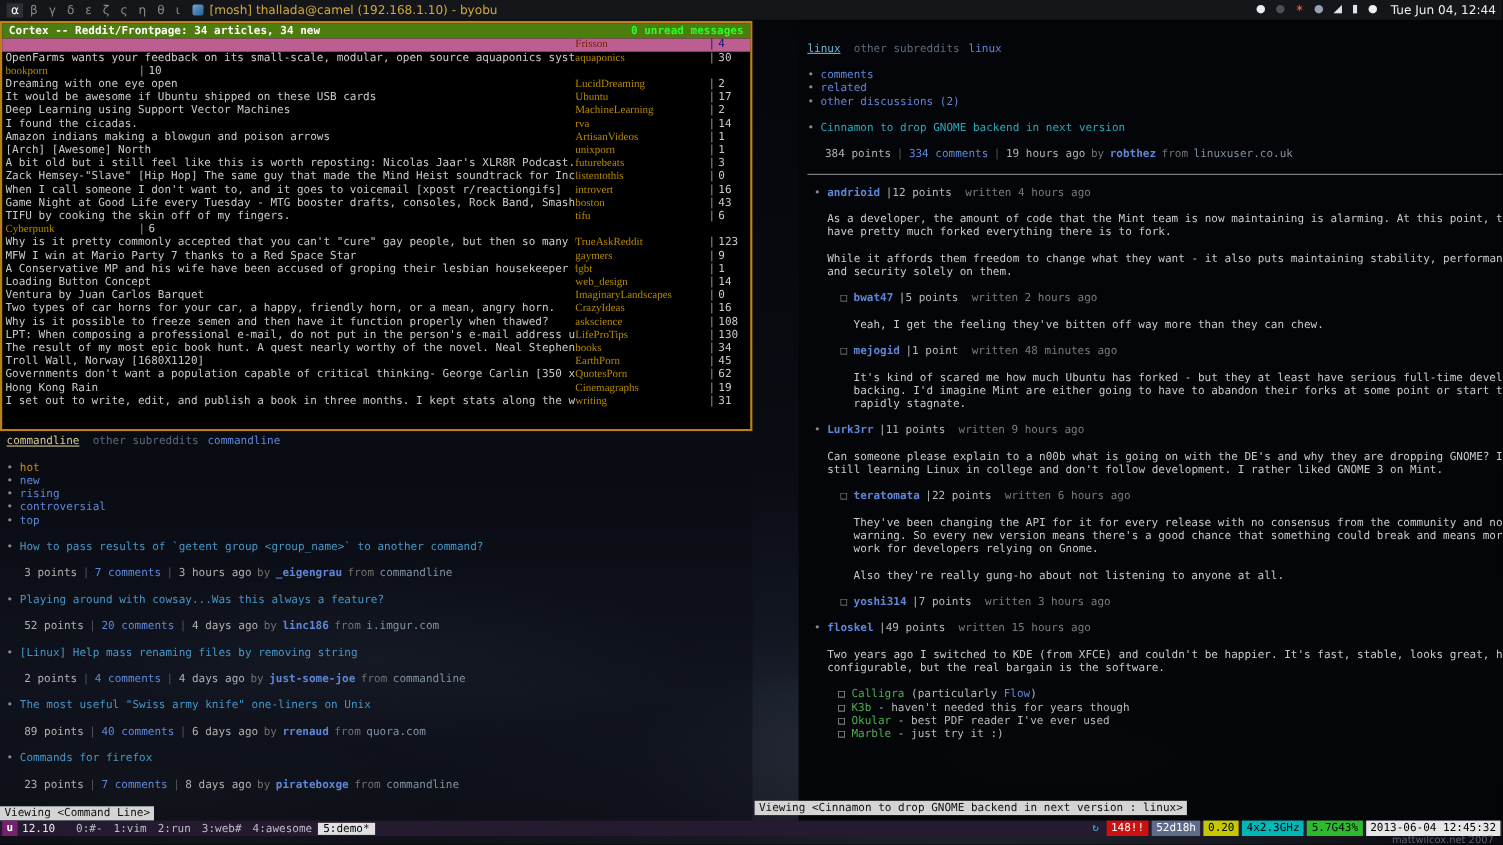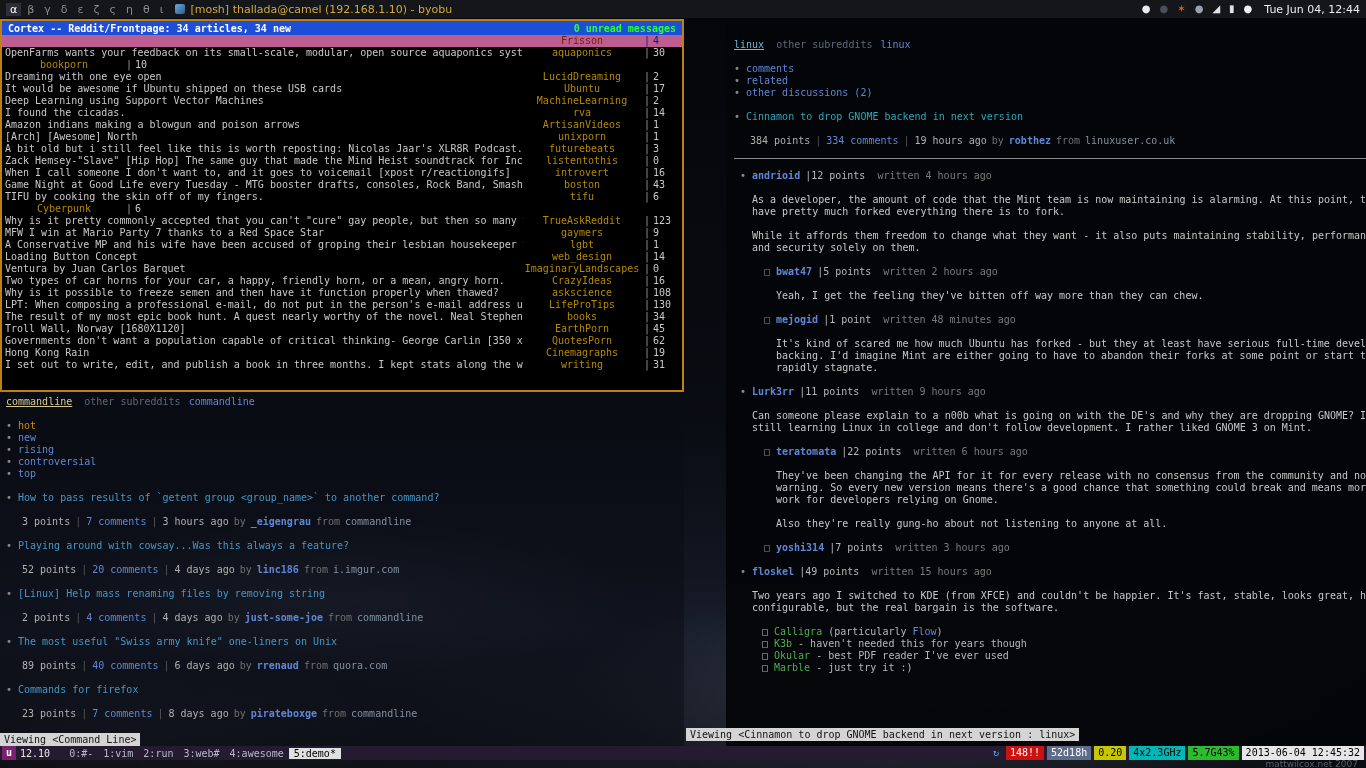--- a/index.html
+++ b/index.html
@@ -21,27 +21,27 @@
   .tag { padding:0 4px; color:#8a8a8a; cursor:default; }
   .tag.active { color:#fff; background:#2e2e38; }
   .win-icon { width:10px; height:10px; background:linear-gradient(135deg,#6fa8dc,#2a5d8a); display:inline-block; margin-left:8px; border-radius:2px; flex:none; }
   .win-title { color:#cfa93e; margin-left:5px; white-space:nowrap; }
   .tray { margin-left:auto; display:flex; align-items:center; gap:9px; }
   .ticon { font-size:10px; line-height:1; }
   .clock { color:#eee; margin-left:12px; white-space:nowrap; }
   
   .cortex { position:absolute; left:0; top:19px; width:684px; height:373px; background:#000;
     border:2px solid #bd8017; box-sizing:border-box; }
-  .cortex-bar { height:14px; background:#1d4ed8; color:#fff; font-size:10px; font-weight:bold;
+  .cortex-bar { height:14px; background:#4d7c0f; color:#fff; font-size:10px; font-weight:bold;
     display:flex; justify-content:space-between; align-items:center; padding:0 6px; }
   .cortex-unread { color:#2aff2a; }
   .alist { font-size:10px; line-height:12px; }
   .arow { display:flex; height:12px; padding:0 3px; white-space:nowrap; overflow:hidden; }
   .at { flex:1 1 auto; color:#c9c9c9; overflow:hidden; }
-  .as { width:118px; text-align:center; color:#b58900; flex:none; }
+  .as { width:118px; text-align:left; color:#b58900; flex:none;font-family:Liberation Serif, serif; }
   .ap { width:12px; text-align:center; color:#9a9a9a; flex:none; }
   .ac { width:26px; color:#c9c9c9; flex:none; }
   .arow.sel { background:#bc5f90; }
   .arow.sel .at { color:#14147a; font-weight:bold;margin-top:21px; }
   .arow.sel .as { color:#7a1a00; }
   .arow.sel .ap, .arow.sel .ac { color:#14147a; }
   
   .pane { position:absolute; font-size:10px; line-height:12px; color:#c8c8c8; box-sizing:border-box; overflow:hidden; }
   .cmdpane { left:0; top:392px; width:684px; height:354px; background:rgba(10,12,20,0.50); padding:4px 6px; }
   .linuxpane { left:726px; top:19px; width:680px; height:728px; background:rgba(4,5,8,0.96); padding:20px 8px; }

